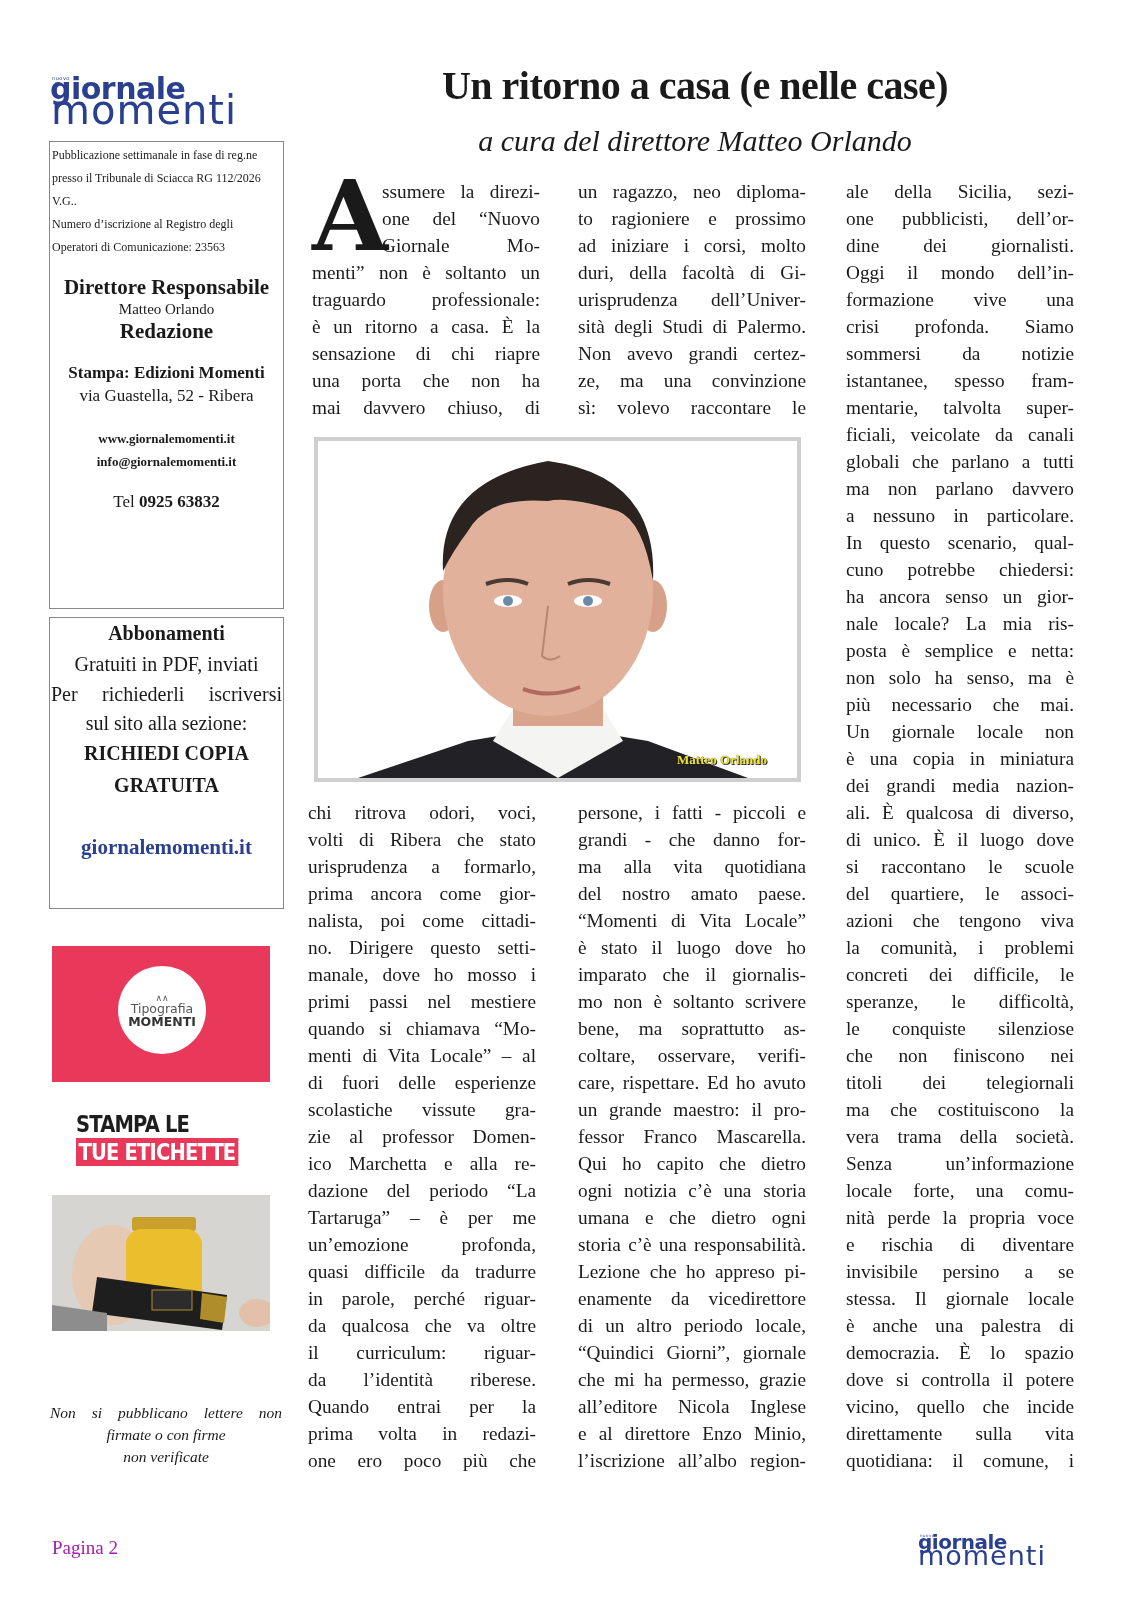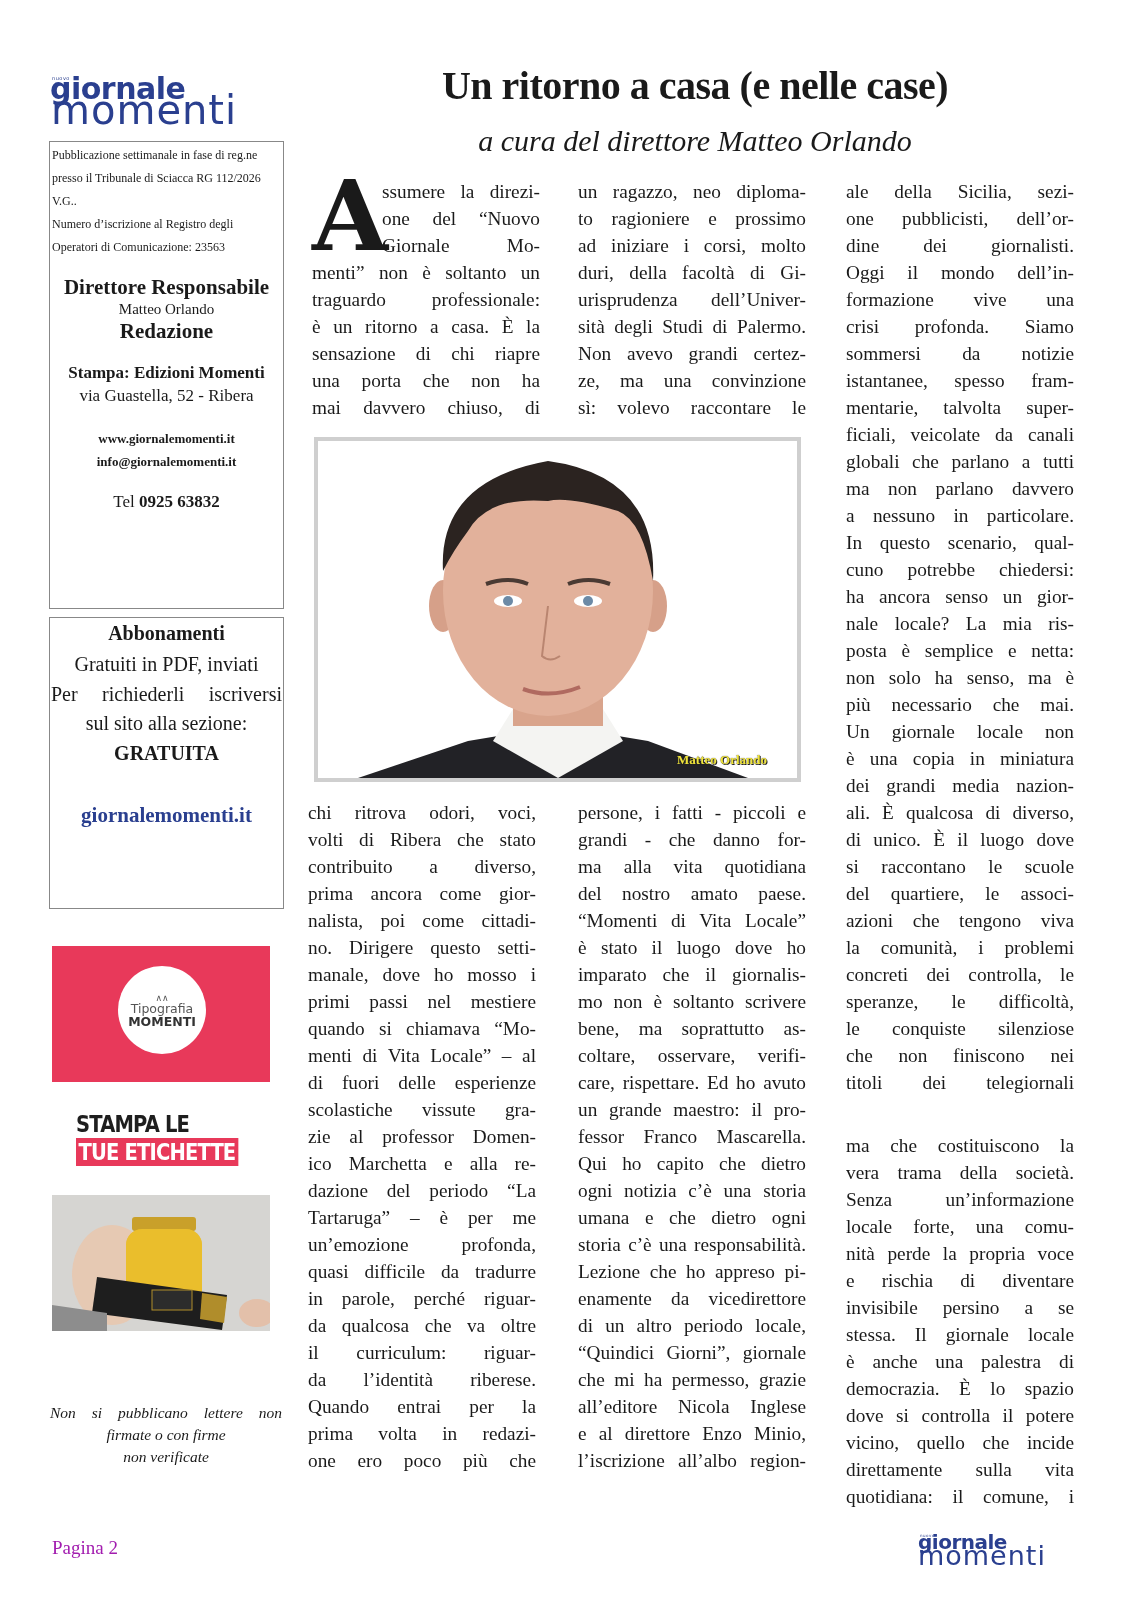--- a/index.html
+++ b/index.html
@@ -101,20 +101,21 @@
     <span>Tel</span>
     <b>0925 63832</b>
   </div>
 </div>
 
 <div class="abs box box2">
   <div class="ab-title">Abbonamenti</div>
   <div class="ab-text">Gratuiti in PDF, inviati</div>
   <div class="ab-just">Per richiederli iscriversi</div>
   <div class="ab-text" style="line-height:28px">sul sito alla sezione:</div>
+  <div class="ab-bold">RICHIEDI COPIA</div>
   <div class="ab-bold">GRATUITA</div>
   <div style="height:34px"></div>
   <div class="ab-site">giornalemomenti.it</div>
 </div>
 
 <div class="abs ad-pink">
   <div class="ad-circle">
     <span class="mm">∧∧</span>
     <span class="t1">Tipografia</span>
     <span class="t2">MOMENTI</span>
@@ -202,44 +203,44 @@
     <span class="ln" style="text-align: justify; text-align-last: justify; white-space: normal;">più necessario che mai.</span>
     <span class="ln" style="text-align: justify; text-align-last: justify; white-space: normal;">Un giornale locale non</span>
     <span class="ln" style="text-align: justify; text-align-last: justify; white-space: normal;">è una copia in miniatura</span>
     <span class="ln" style="text-align: justify; text-align-last: justify; white-space: normal;">dei grandi media nazion-</span>
     <span class="ln" style="text-align: justify; text-align-last: justify; white-space: normal;">ali. È qualcosa di diverso,</span>
     <span class="ln" style="text-align: justify; text-align-last: justify; white-space: normal;">di unico. È il luogo dove</span>
     <span class="ln" style="text-align: justify; text-align-last: justify; white-space: normal;">si raccontano le scuole</span>
     <span class="ln" style="text-align: justify; text-align-last: justify; white-space: normal;">del quartiere, le associ-</span>
     <span class="ln" style="text-align: justify; text-align-last: justify; white-space: normal;">azioni che tengono viva</span>
     <span class="ln" style="text-align: justify; text-align-last: justify; white-space: normal;">la comunità, i problemi</span>
-    <span class="ln" style="text-align: justify; text-align-last: justify; white-space: normal;">concreti dei controlla, le</span>
+    <span class="ln" style="text-align: justify; text-align-last: justify; white-space: normal;">concreti dei difficile, le</span>
     <span class="ln" style="text-align: justify; text-align-last: justify; white-space: normal;">speranze, le difficoltà,</span>
     <span class="ln" style="text-align: justify; text-align-last: justify; white-space: normal;">le conquiste silenziose</span>
     <span class="ln" style="text-align: justify; text-align-last: justify; white-space: normal;">che non finiscono nei</span>
     <span class="ln" style="text-align: justify; text-align-last: justify; white-space: normal;">titoli dei telegiornali</span>
-    <span class="ln" style="text-align: justify; text-align-last: justify; white-space: normal; margin-top: 36px;">ma che costituiscono la</span>
+    <span class="ln" style="text-align: justify; text-align-last: justify; white-space: normal;">ma che costituiscono la</span>
     <span class="ln" style="text-align: justify; text-align-last: justify; white-space: normal;">vera trama della società.</span>
     <span class="ln" style="text-align: justify; text-align-last: justify; white-space: normal;">Senza un’informazione</span>
     <span class="ln" style="text-align: justify; text-align-last: justify; white-space: normal;">locale forte, una comu-</span>
     <span class="ln" style="text-align: justify; text-align-last: justify; white-space: normal;">nità perde la propria voce</span>
     <span class="ln" style="text-align: justify; text-align-last: justify; white-space: normal;">e rischia di diventare</span>
     <span class="ln" style="text-align: justify; text-align-last: justify; white-space: normal;">invisibile persino a se</span>
     <span class="ln" style="text-align: justify; text-align-last: justify; white-space: normal;">stessa. Il giornale locale</span>
     <span class="ln" style="text-align: justify; text-align-last: justify; white-space: normal;">è anche una palestra di</span>
     <span class="ln" style="text-align: justify; text-align-last: justify; white-space: normal;">democrazia. È lo spazio</span>
     <span class="ln" style="text-align: justify; text-align-last: justify; white-space: normal;">dove si controlla il potere</span>
     <span class="ln" style="text-align: justify; text-align-last: justify; white-space: normal;">vicino, quello che incide</span>
     <span class="ln" style="text-align: justify; text-align-last: justify; white-space: normal;">direttamente sulla vita</span>
     <span class="ln" style="text-align: justify; text-align-last: justify; white-space: normal;">quotidiana: il comune, i</span>
   </div>
 <div class="col c1b">
     <span class="ln" style="text-align: justify; text-align-last: justify; white-space: normal;">chi ritrova odori, voci,</span>
     <span class="ln" style="text-align: justify; text-align-last: justify; white-space: normal;">volti di Ribera che stato</span>
-    <span class="ln" style="text-align: justify; text-align-last: justify; white-space: normal;">contribuito a diverso,</span>
+    <span class="ln" style="text-align: justify; text-align-last: justify; white-space: normal;">urisprudenza a formarlo,</span>
     <span class="ln" style="text-align: justify; text-align-last: justify; white-space: normal;">prima ancora come gior-</span>
     <span class="ln" style="text-align: justify; text-align-last: justify; white-space: normal;">nalista, poi come cittadi-</span>
     <span class="ln" style="text-align: justify; text-align-last: justify; white-space: normal;">no. Dirigere questo setti-</span>
     <span class="ln" style="text-align: justify; text-align-last: justify; white-space: normal;">manale, dove ho mosso i</span>
     <span class="ln" style="text-align: justify; text-align-last: justify; white-space: normal;">primi passi nel mestiere</span>
     <span class="ln" style="text-align: justify; text-align-last: justify; white-space: normal;">quando si chiamava “Mo-</span>
     <span class="ln" style="text-align: justify; text-align-last: justify; white-space: normal;">menti di Vita Locale” – al</span>
     <span class="ln" style="text-align: justify; text-align-last: justify; white-space: normal;">di fuori delle esperienze</span>
     <span class="ln" style="text-align: justify; text-align-last: justify; white-space: normal;">scolastiche vissute gra-</span>
     <span class="ln" style="text-align: justify; text-align-last: justify; white-space: normal;">zie al professor Domen-</span>

